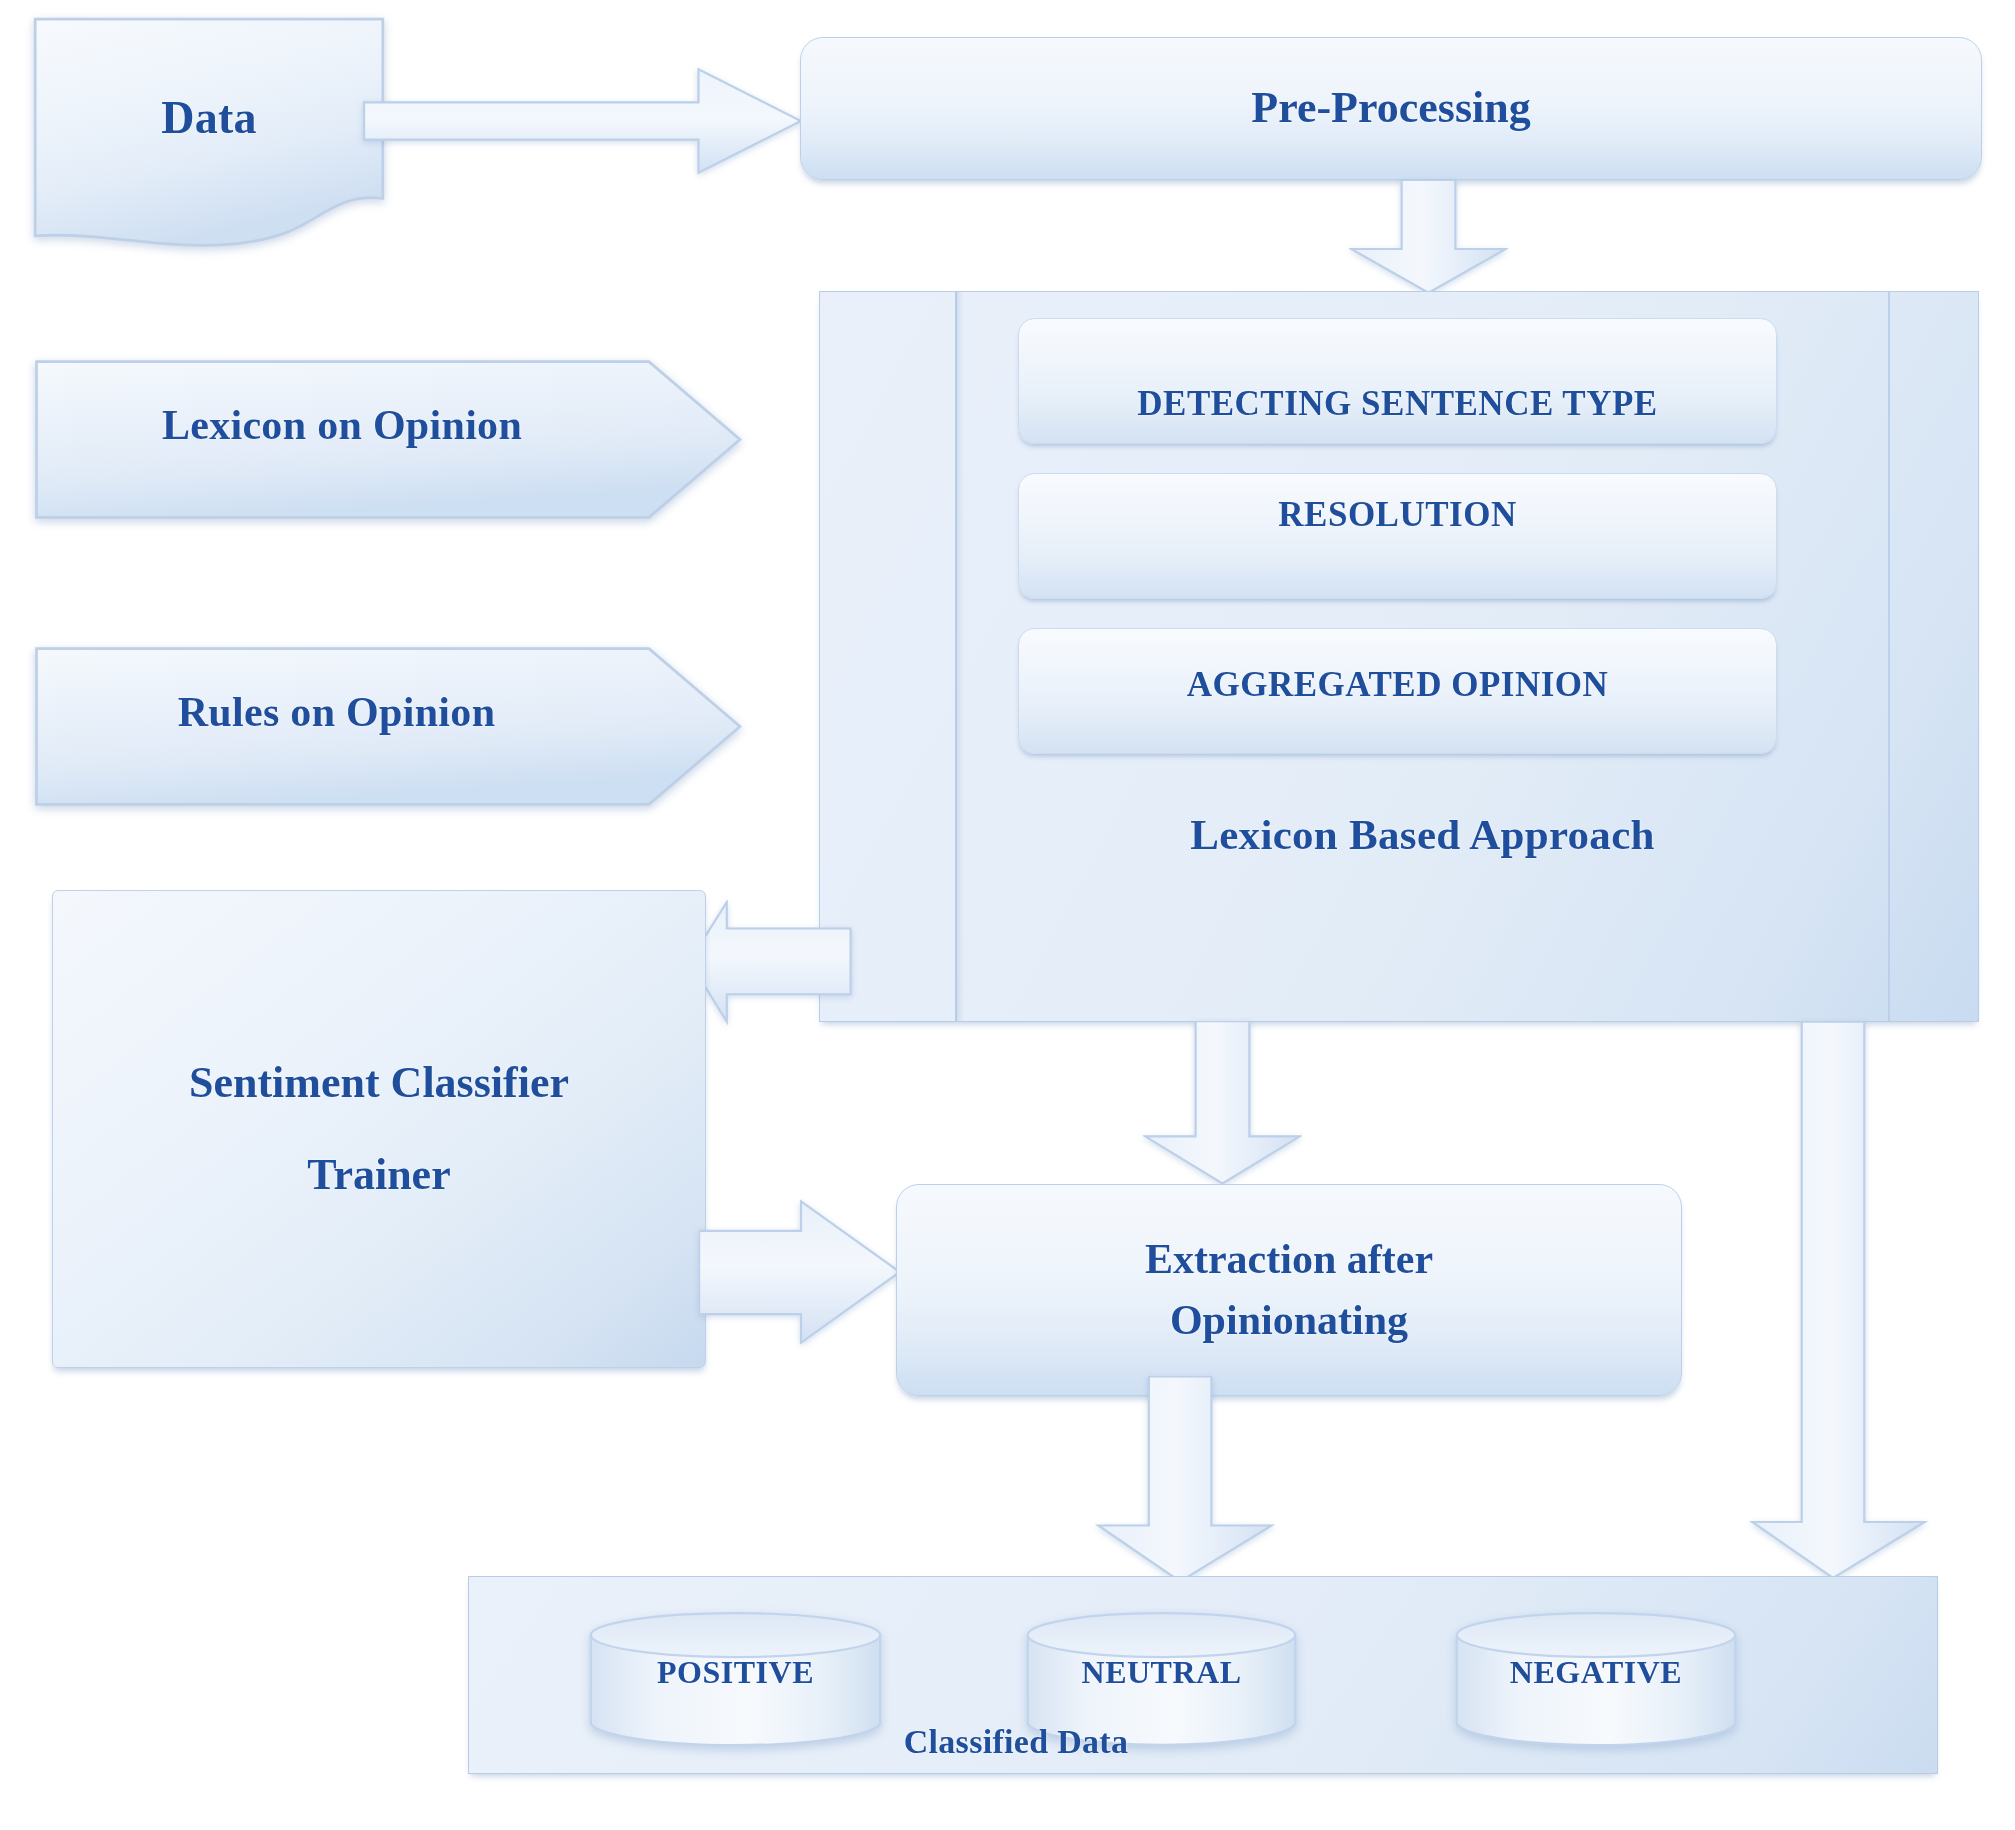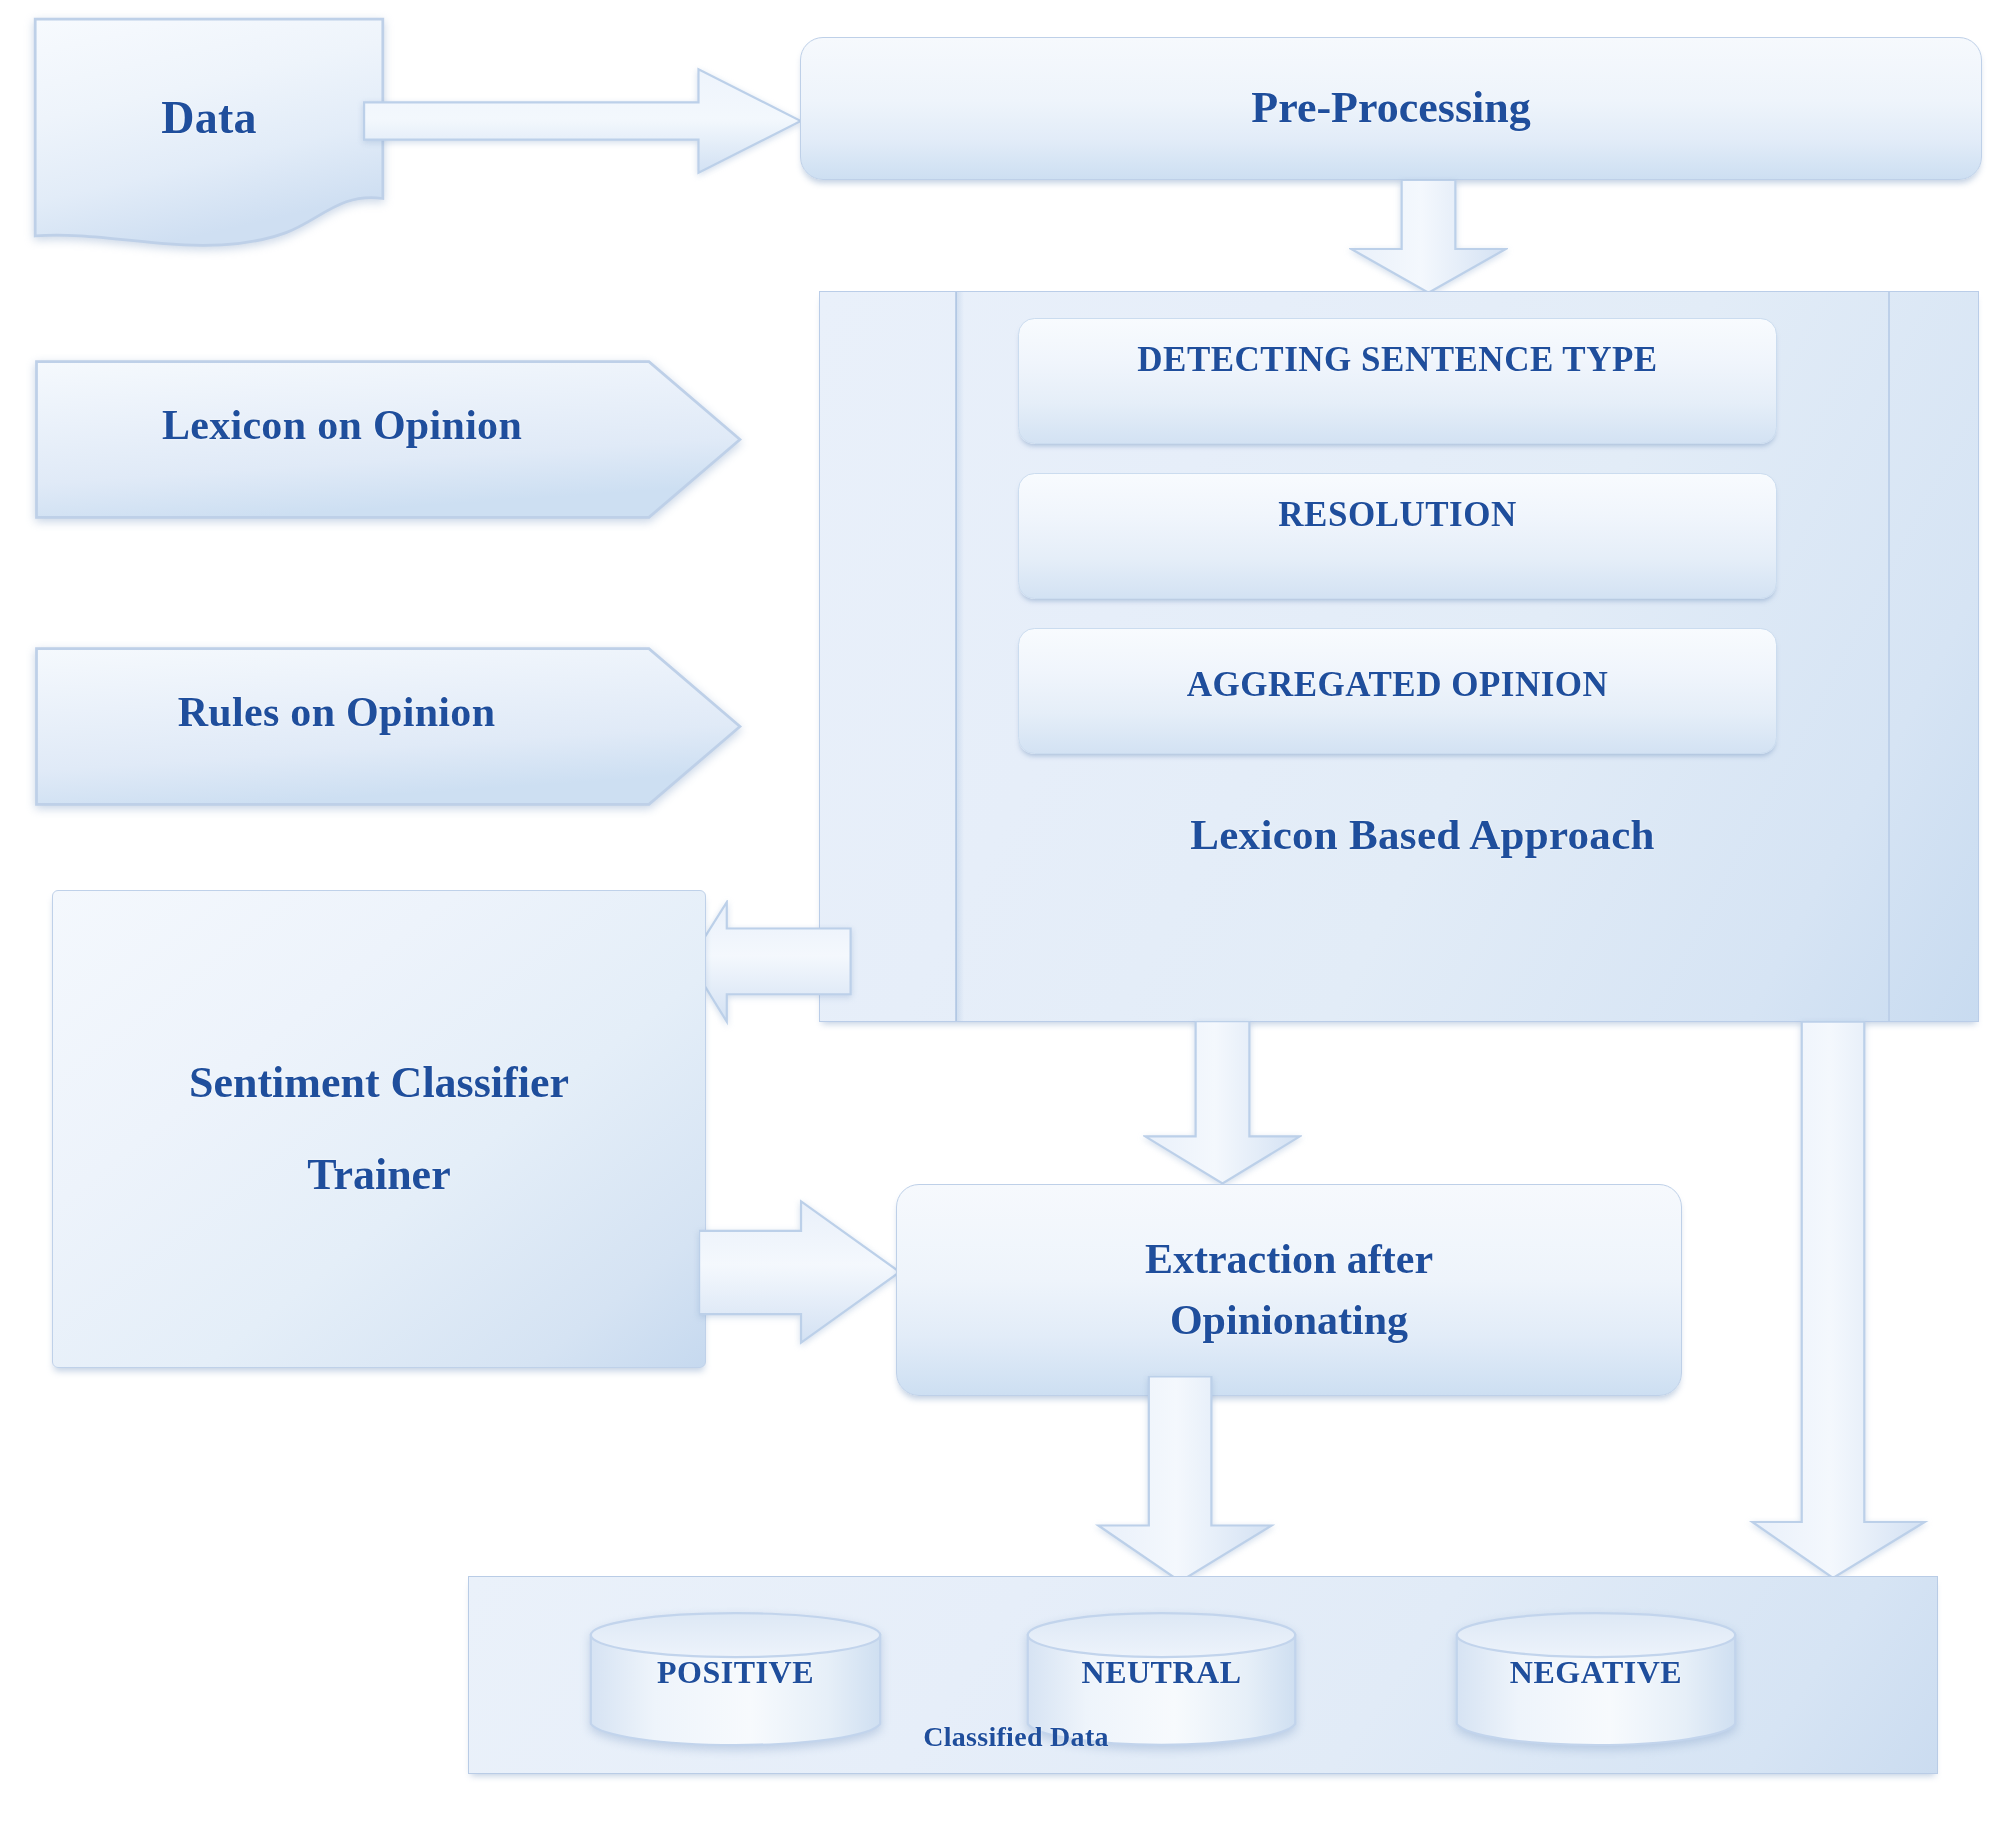--- a/index.html
+++ b/index.html
@@ -206,21 +206,21 @@
     </svg>
     <div class="label" style="top:34px; right:104px; font-size:42px;">Rules on Opinion</div>
   </div>
 
   <div class="node big-container" style="left:819px; top:291px; width:1160px; height:731px;">
     <div class="container-divider" style="left:135px;"></div>
     <div class="container-shadow-strip" style="left:136px;"></div>
     <div class="container-divider" style="right:88px;"></div>
 
     <div class="node inner-box" style="left:198px; top:26px; width:759px; height:126px;">
-      <div class="center-label" style="font-size:35px; letter-spacing:0.5px; align-items:flex-start; padding-top:14.3px;">DETECTING SENTENCE TYPE</div>
+      <div class="center-label" style="font-size:35px; letter-spacing:0.5px; align-items:flex-start; padding-top:14.3px;margin-top:44px;">DETECTING SENTENCE TYPE</div>
     </div>
 
     <div class="node inner-box" style="left:198px; top:181px; width:759px; height:126px;">
       <div class="center-label" style="font-size:35px; letter-spacing:0.5px; align-items:flex-start; padding-top:14.3px;">RESOLUTION</div>
     </div>
 
     <div class="node inner-box" style="left:198px; top:336px; width:759px; height:126px;">
       <div class="center-label" style="font-size:35px; letter-spacing:0.5px; align-items:flex-start; padding-top:29px;">AGGREGATED OPINION</div>
     </div>
 
@@ -334,17 +334,17 @@
     </div>
 
     <div class="cyl" style="left:984px; top:34px; width:286px; height:137px;">
       <svg width="286" height="137" viewBox="0 0 520 250">
         <path d="M6,44 L6,206 A256,44 0 0 0 514,206 L514,44 Z" fill="url(#gCylBody)" stroke="#c2d4ec" stroke-width="4"></path>
         <ellipse cx="260" cy="44" rx="254" ry="40" fill="url(#gCylTop)" stroke="#c2d4ec" stroke-width="4"></ellipse>
       </svg>
       <div class="cyl-text" style="top:43px; font-size:32px; letter-spacing:0.5px;">NEGATIVE</div>
     </div>
 
-    <div class="label" style="top:139px; left:0; right:374px; font-size:28px;">Classified Data</div>
+    <div class="label" style="top:139px; left:0; right:374px; font-size:34px;">Classified Data</div>
   </div>
 
 </div>
 
 
 </body></html>

